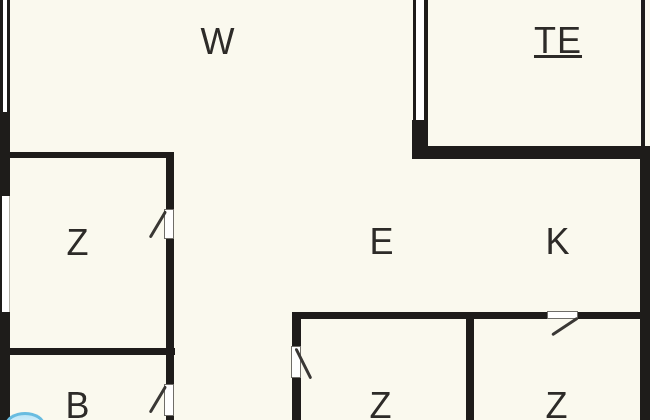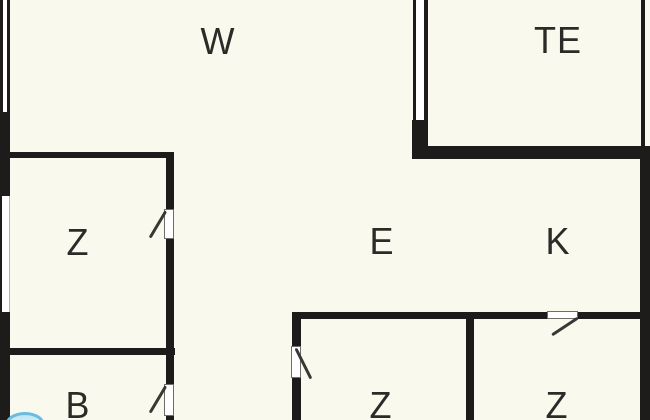--- a/index.html
+++ b/index.html
@@ -58,21 +58,21 @@
   
   .label{
     position:absolute;
     transform:translate(-50%,-50%);
     font-size:36px;
     color:#2D2B28;
     letter-spacing:1px;
     white-space:nowrap;
   }
   .lbl-w {left:218px;top:42px;}
-  .lbl-te{left:558px;top:41px;}
+  .lbl-te{left:558px;top:41px;text-decoration:underline;}
   .lbl-z1{left:78px;top:243px;}
   .lbl-e {left:382px;top:242px;}
   .lbl-k {left:558px;top:242px;}
   .lbl-b {left:78px;top:406px;}
   .lbl-z2{left:381px;top:406px;}
   .lbl-z3{left:557px;top:406px;}
 
   
   .fixture{
     position:absolute;

